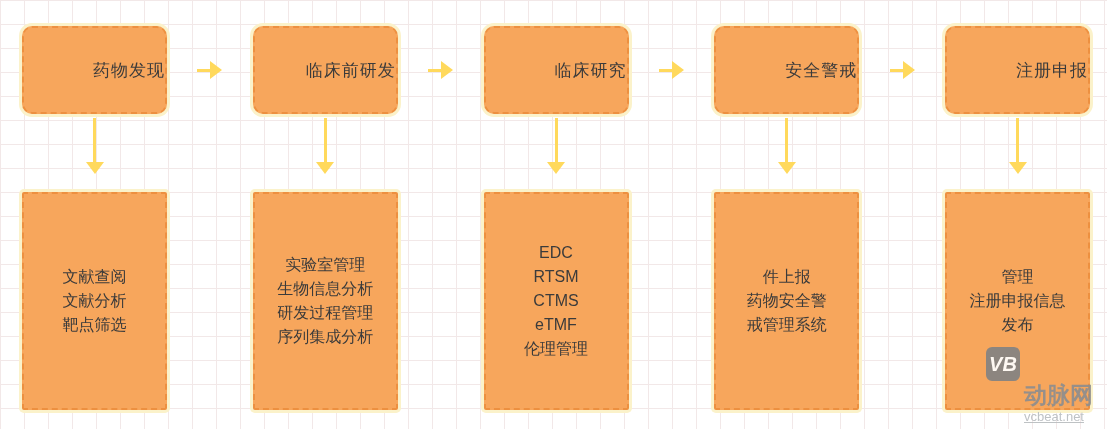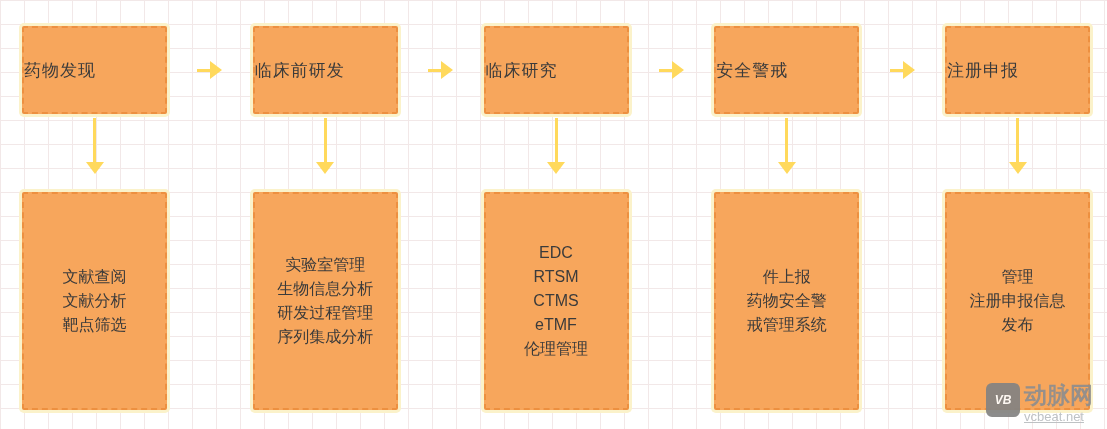--- a/index.html
+++ b/index.html
@@ -26,24 +26,24 @@
     flex-direction: column;
     align-items: center;
     flex: 0 0 145px;
     width: 145px;
   }
   .stage-box {
     width: 100%;
     height: 88px;
     display: flex;
     align-items: center;
-    justify-content: flex-start;
+    justify-content: flex-end;
     background: #F7A65C;
     border: 2px dashed #ED9040;
-    border-radius: 2px;
+    border-radius: 10px;
     box-shadow: 0 0 0 3px #FBF2CA;
   }
   .stage-title {
     font-size: 17px;
     font-weight: 500;
     color: #3B3B3B;
     letter-spacing: 1px;
     white-space: nowrap;
   }
   .v-arrow {
@@ -108,25 +108,25 @@
     width: 34px;
     height: 34px;
     background: #838383;
     color: #ffffff;
     border-radius: 6px;
     display: flex;
     align-items: center;
     justify-content: center;
     font-weight: bold;
     font-style: italic;
-    font-size: 12px;
+    font-size: 20px;
     flex: 0 0 auto;
   }
   .wm-text { display: flex; flex-direction: column; line-height: 1.1; }
-  .wm-name { font-size: 23px; font-weight: bold; color: #8E8E8E; white-space: nowrap; }
+  .wm-name { font-size: 23px; font-weight: bold; color: #8E8E8E; white-space: nowrap; margin-top: 36px; }
   .wm-site { font-size: 13px; color: #B9BDC0; margin-top: 1px; white-space: nowrap; text-decoration: underline; }
 </style>
 </head>
 <body>
 
 <div class="canvas">
 
   <div class="col">
     <div class="stage-box">
       <span class="stage-title">药物发现</span>

